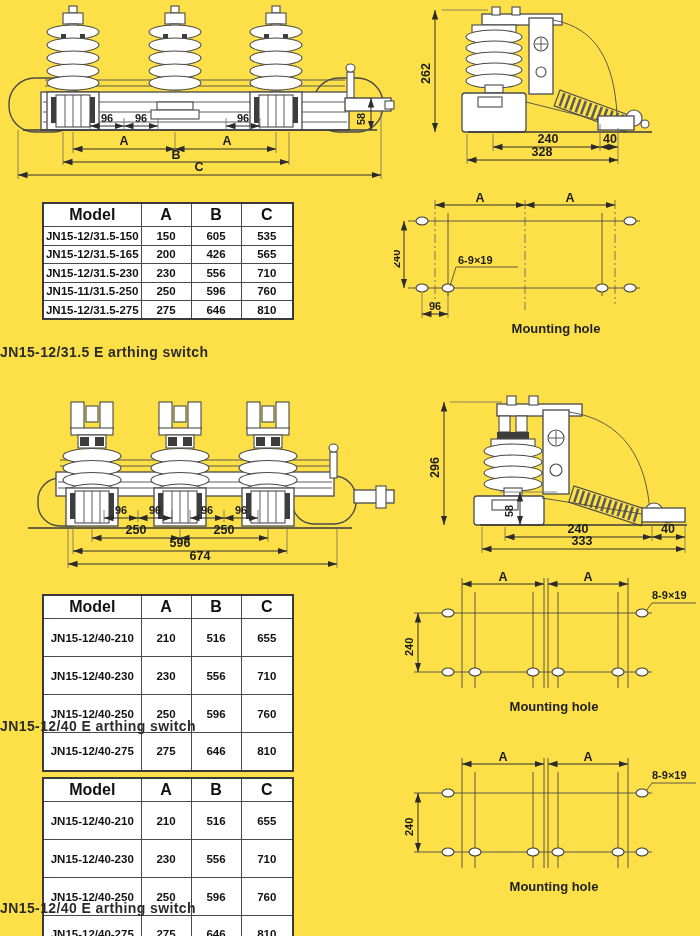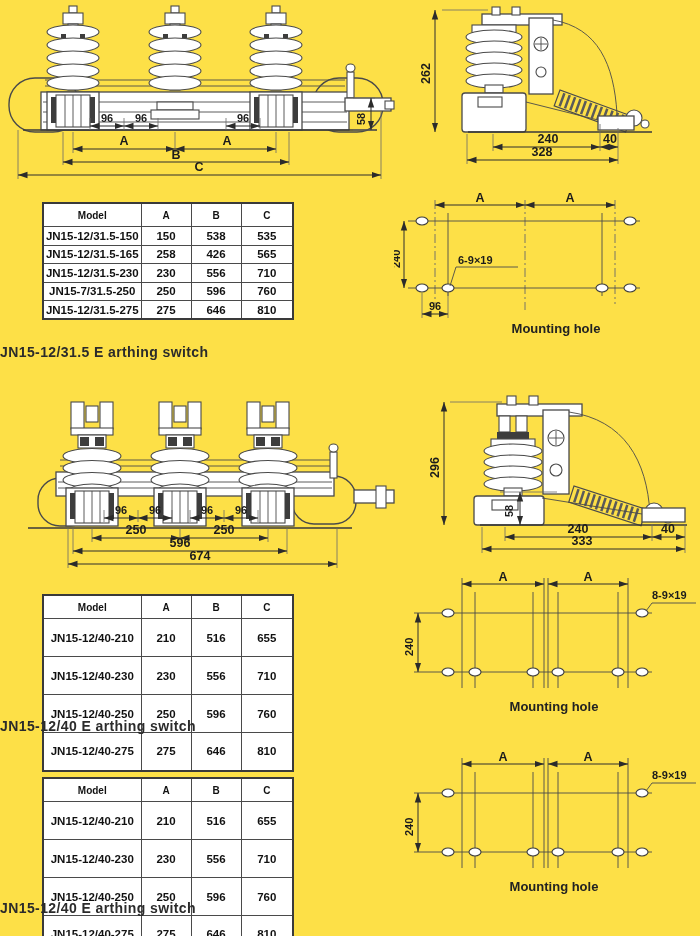--- a/index.html
+++ b/index.html
@@ -20,21 +20,21 @@
   .dk  {fill:#3d3d3d;stroke:none;}
   text.dt {font:700 11px "Liberation Sans",sans-serif;fill:#1c1c1c;}
   text.dtb{font:700 12.5px "Liberation Sans",sans-serif;fill:#1c1c1c;}
   text.cap{font:700 13px "Liberation Sans",sans-serif;fill:#222222;}
 
   
   .spec-table{position:absolute;border-collapse:collapse;table-layout:fixed;
               background:#fff;border:2px solid #3a3a3a;}
   .spec-table th,.spec-table td{border:1px solid #4a4a4a;text-align:center;
               font-weight:700;color:#111;padding:0;overflow:hidden;white-space:nowrap;}
-  .spec-table th{font-size:10px;height:22px;}
+  .spec-table th{font-size:16px;height:22px;}
   .spec-table td{font-size:11.5px;}
   .t1 tbody tr{height:18.5px;}
   .t2 tbody tr{height:38px;}
 
   .fig-cap{position:absolute;left:0;width:700px;
            font-size:14px;font-weight:700;color:#2b2b2b;letter-spacing:0.4px;}
 </style>
 </head>
 <body>
 
@@ -235,37 +235,37 @@
         <th>Model</th>
         <th>A</th>
         <th>B</th>
         <th>C</th>
       </tr>
     </thead>
     <tbody>
         <tr>
           <td>JN15-12/31.5-150</td>
           <td>150</td>
-          <td>538</td>
+          <td>605</td>
           <td>535</td>
         </tr>
         <tr>
           <td>JN15-12/31.5-165</td>
-          <td>258</td>
+          <td>200</td>
           <td>426</td>
           <td>565</td>
         </tr>
         <tr>
           <td>JN15-12/31.5-230</td>
           <td>230</td>
           <td>556</td>
           <td>710</td>
         </tr>
         <tr>
-          <td>JN15-7/31.5-250</td>
+          <td>JN15-11/31.5-250</td>
           <td>250</td>
           <td>596</td>
           <td>760</td>
         </tr>
         <tr>
           <td>JN15-12/31.5-275</td>
           <td>275</td>
           <td>646</td>
           <td>810</td>
         </tr>

